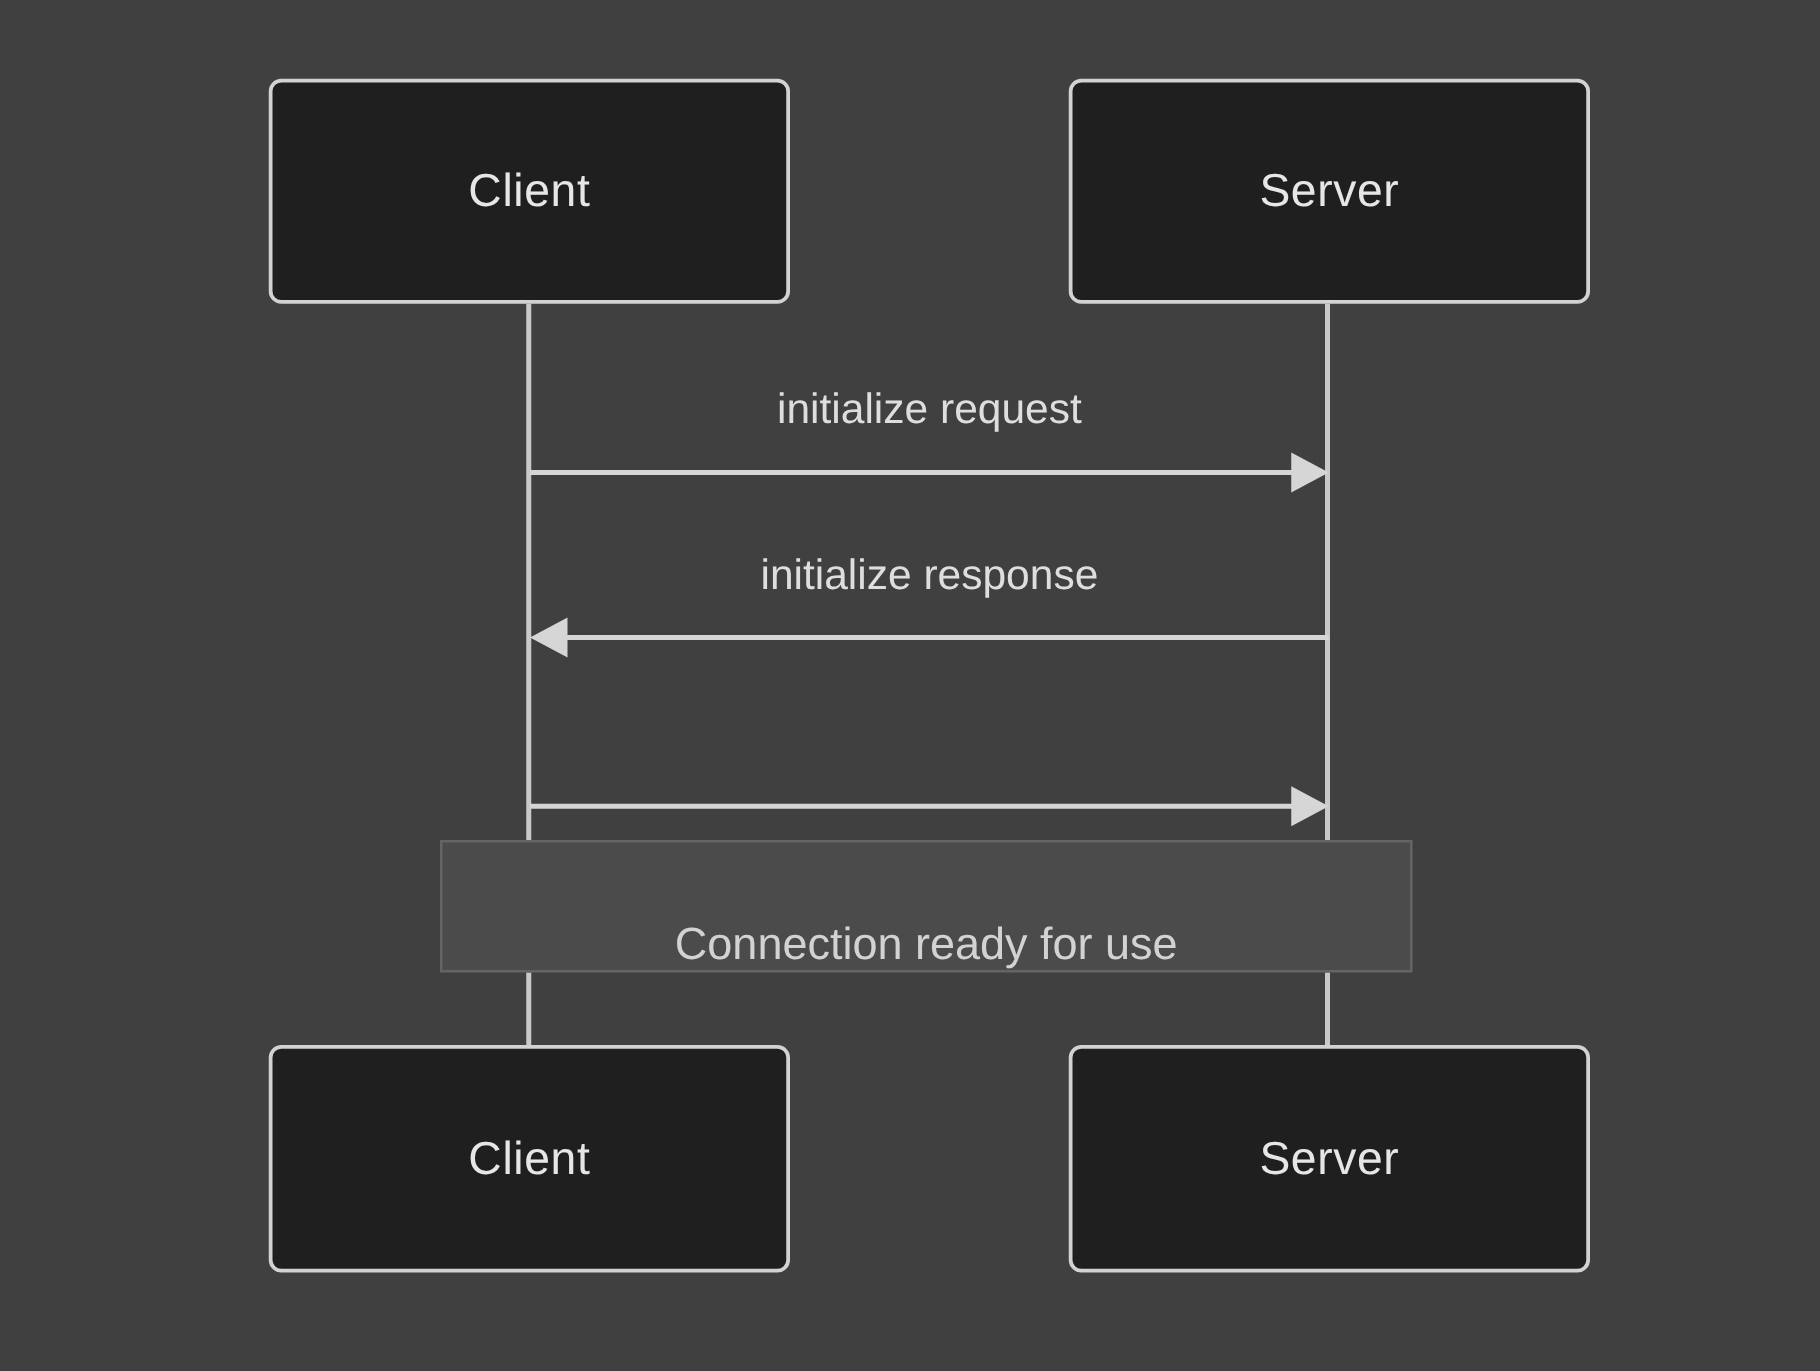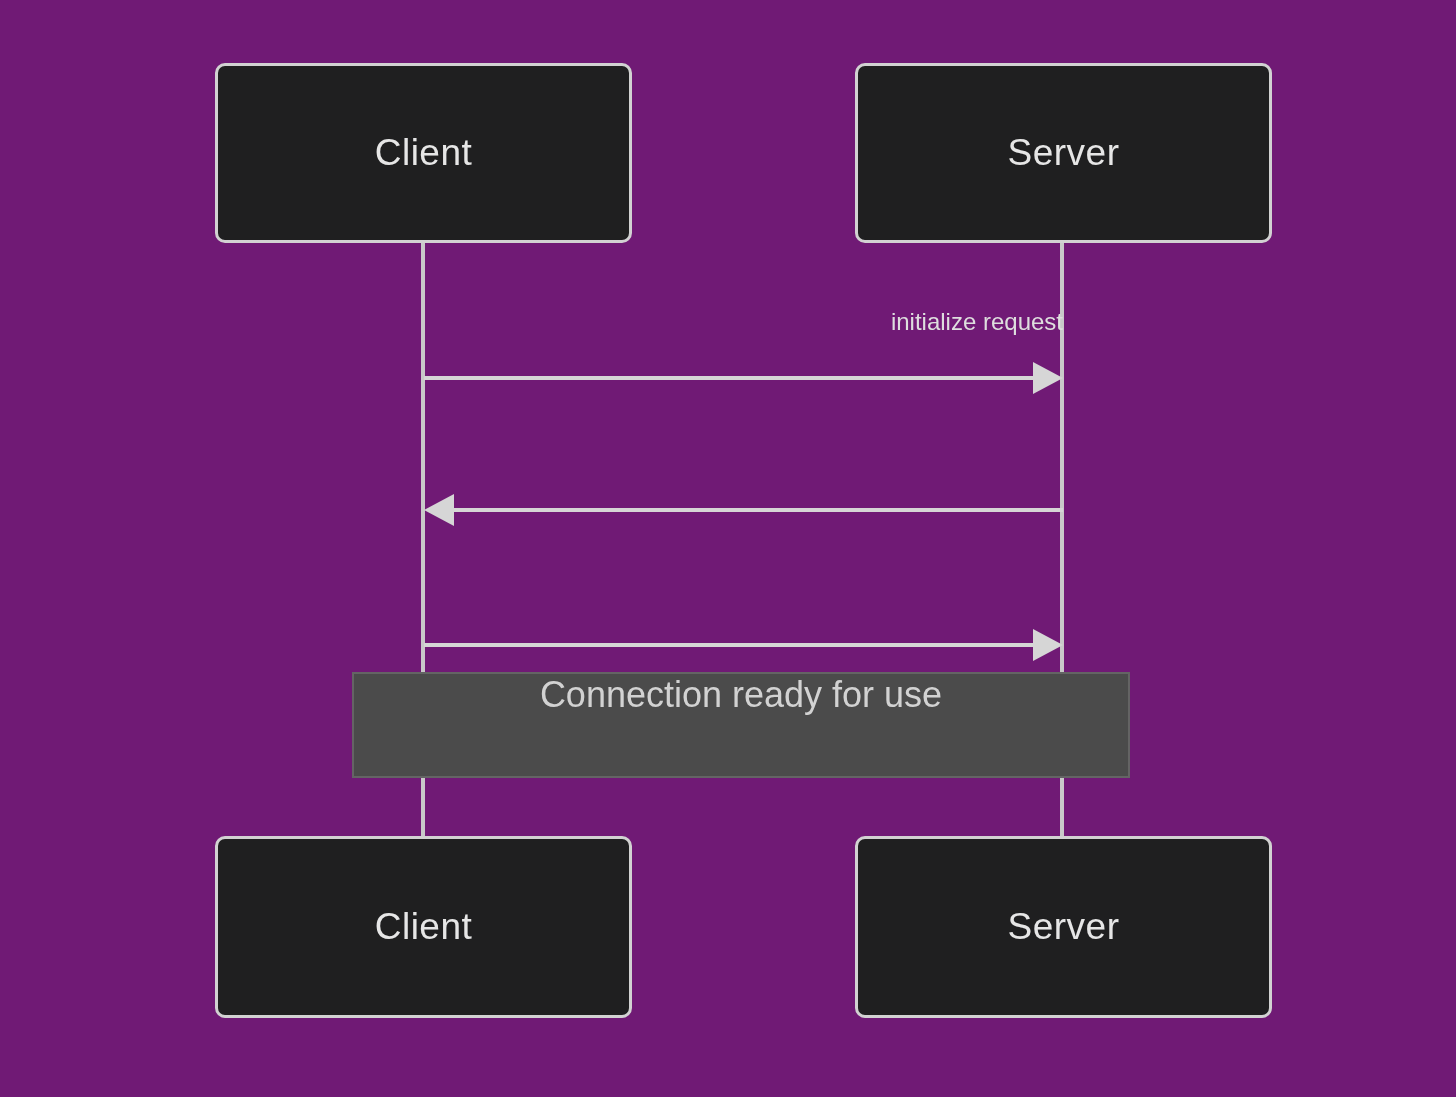--- a/index.html
+++ b/index.html
@@ -4,21 +4,21 @@
 <style>
   html, body {
     margin: 0;
     padding: 0;
     background: #0d0d0e;
   }
   .canvas {
     position: relative;
     width: 1456px;
     height: 1097px;
-    background: #701a75;
+    background: #404040;
     font-family: "Liberation Sans", sans-serif;
     overflow: hidden;
   }
   .actor-box {
     position: absolute;
     width: 417px;
     height: 180px;
     background: #1f1f20;
     border: 3px solid #d2d2d2;
     border-radius: 10px;
@@ -46,23 +46,23 @@
     background: #c9c9c9;
     z-index: 1;
   }
   .lifeline-client { left: 421px; }
   .lifeline-server { left: 1060px; }
 
   .msg-label {
     position: absolute;
     left: 424px;
     width: 639px;
-    text-align: right;
+    text-align: center;
     color: #dedede;
-    font-size: 24px;
+    font-size: 34px;
     z-index: 2;
   }
   .msg-line {
     position: absolute;
     height: 4px;
     background: #d6d6d6;
     z-index: 2;
   }
   .arrowhead {
     position: absolute;
@@ -90,21 +90,21 @@
   .note-box {
     position: absolute;
     left: 352px;
     top: 672px;
     width: 778px;
     height: 106px;
     background: #4b4b4b;
     border: 2px solid #646464;
     box-sizing: border-box;
     display: flex;
-    align-items: flex-start;
+    align-items: flex-end;
     justify-content: center;
     z-index: 4;
   }
   .note-box .note-label {
     color: #d2d2d2;
     font-size: 36px;
   }
 </style>
 </head>
 <body>
@@ -118,20 +118,21 @@
     <span class="actor-label">Client</span>
   </div>
   <div class="actor-box actor-server-top">
     <span class="actor-label">Server</span>
   </div>
 
   <div class="msg-label msg1-label">initialize request</div>
   <div class="msg-line msg1-line"></div>
   <div class="arrowhead right msg1-head"></div>
 
+  <div class="msg-label msg2-label">initialize response</div>
   <div class="msg-line msg2-line"></div>
   <div class="arrowhead left msg2-head"></div>
 
   <div class="msg-line msg3-line"></div>
   <div class="arrowhead right msg3-head"></div>
 
   <div class="note-box">
     <span class="note-label">Connection ready for use</span>
   </div>
 

